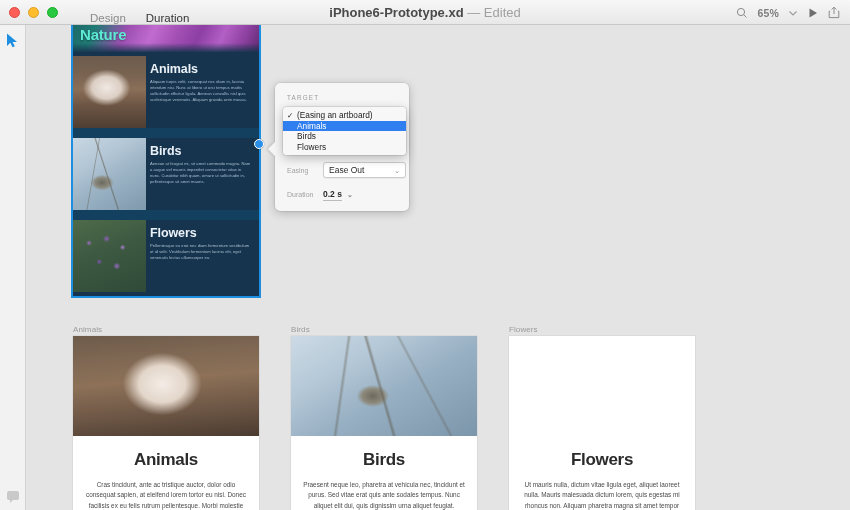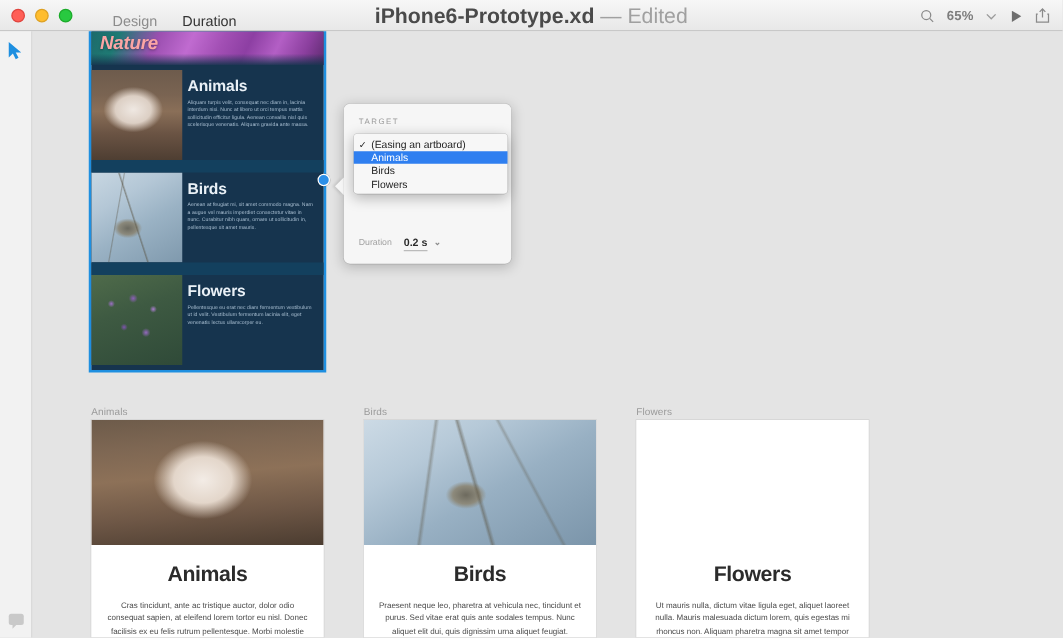--- a/index.html
+++ b/index.html
@@ -25,21 +25,21 @@
 
   .modetabs { display: flex; margin-left: 24px; align-items: flex-end; height: 37px; gap: 4px; }
   .modetab {
     font-size: 11.5px; color: #8c8c8c; padding: 0 8px;
     height: 25px; line-height: 25px; cursor: default;
   }
   .modetab.active { color: #333; border-bottom: 2px solid #555; font-weight: 400; }
 
   .doctitle {
     position: absolute; left: 0; right: 0; top: 0; height: 27px; line-height: 25px;
-    text-align: center; font-size: 17px; color: #4a4a4a; font-weight: bold;
+    text-align: center; font-size: 13px; color: #4a4a4a; font-weight: bold;
     pointer-events: none;
   }
   .doctitle .edited { color: #a0a0a0; font-weight: normal; }
 
   .tb-right {
     position: absolute; right: 10px; top: 0; height: 25px;
     display: flex; align-items: center; gap: 9px;
   }
   .zoomval { font-size: 10.5px; color: #7d7d7d; font-weight: bold; letter-spacing: .2px; }
   .ic { color: #8a8a8a; display: flex; align-items: center; }
@@ -66,24 +66,23 @@
     position: absolute; left: 0; top: 0; width: 186px; height: 27px;
     background:
       linear-gradient(115deg, #1d6a6a 0%, #1f7a74 12%, #9b4fb0 28%, #c06bd0 42%,
                       #a24fb4 55%, #8d3fa3 66%, #b35fc5 78%, #8b3f9e 90%, #5d2a6e 100%);
   }
   .nature-hero:after {
     content:""; position:absolute; left:0; bottom:0; width:100%; height:9px;
     background: linear-gradient(to top, rgba(22,52,78,0.92), rgba(22,52,78,0));
   }
   .nature-title {
-    position: absolute; left: 7px; top: 1px; color: #fca5a5;
+    position: absolute; left: 7px; top: 1px; color: #5eead4;
     font-size: 15px; font-weight: bold; letter-spacing: -0.2px; z-index: 3;
     text-shadow: 0 1px 2px rgba(0,0,0,.35);
-    font-style: italic;
   }
   .row { position: absolute; left: 0; width: 186px; height: 72px; display: flex; }
   .row-thumb { width: 73px; height: 72px; overflow: hidden; position: relative; }
   .row-text { flex: 1; padding: 6px 8px 0 4px; }
   .row-h { color: #eaf1f7; font-size: 12.5px; font-weight: bold; letter-spacing: -0.1px; }
   .row-p {
     color: #a9bfd2; font-size: 4.1px; line-height: 1.5; margin-top: 3px;
     letter-spacing: .05px;
   }
 
@@ -340,20 +339,27 @@
       </div>
     </div>
 
     <div class="field-row" style="left:12px; top:52px; width:110px;">
       <div class="select" style="width:110px;">
         <span></span>
         <span class="chev">⌄</span>
       </div>
     </div>
 
+    <div class="field-row" style="left:12px; top:79px;">
+      <span class="field-name">Easing</span>
+      <div class="select" style="width:83px;">
+        <span>Ease Out</span>
+        <span class="chev">⌄</span>
+      </div>
+    </div>
 
     <div class="field-row" style="left:12px; top:106px;">
       <span class="field-name">Duration</span>
       <div class="plain-select">
         <span class="v">0.2 s</span>
         <span class="chev">⌄</span>
       </div>
     </div>
   </div>
 

